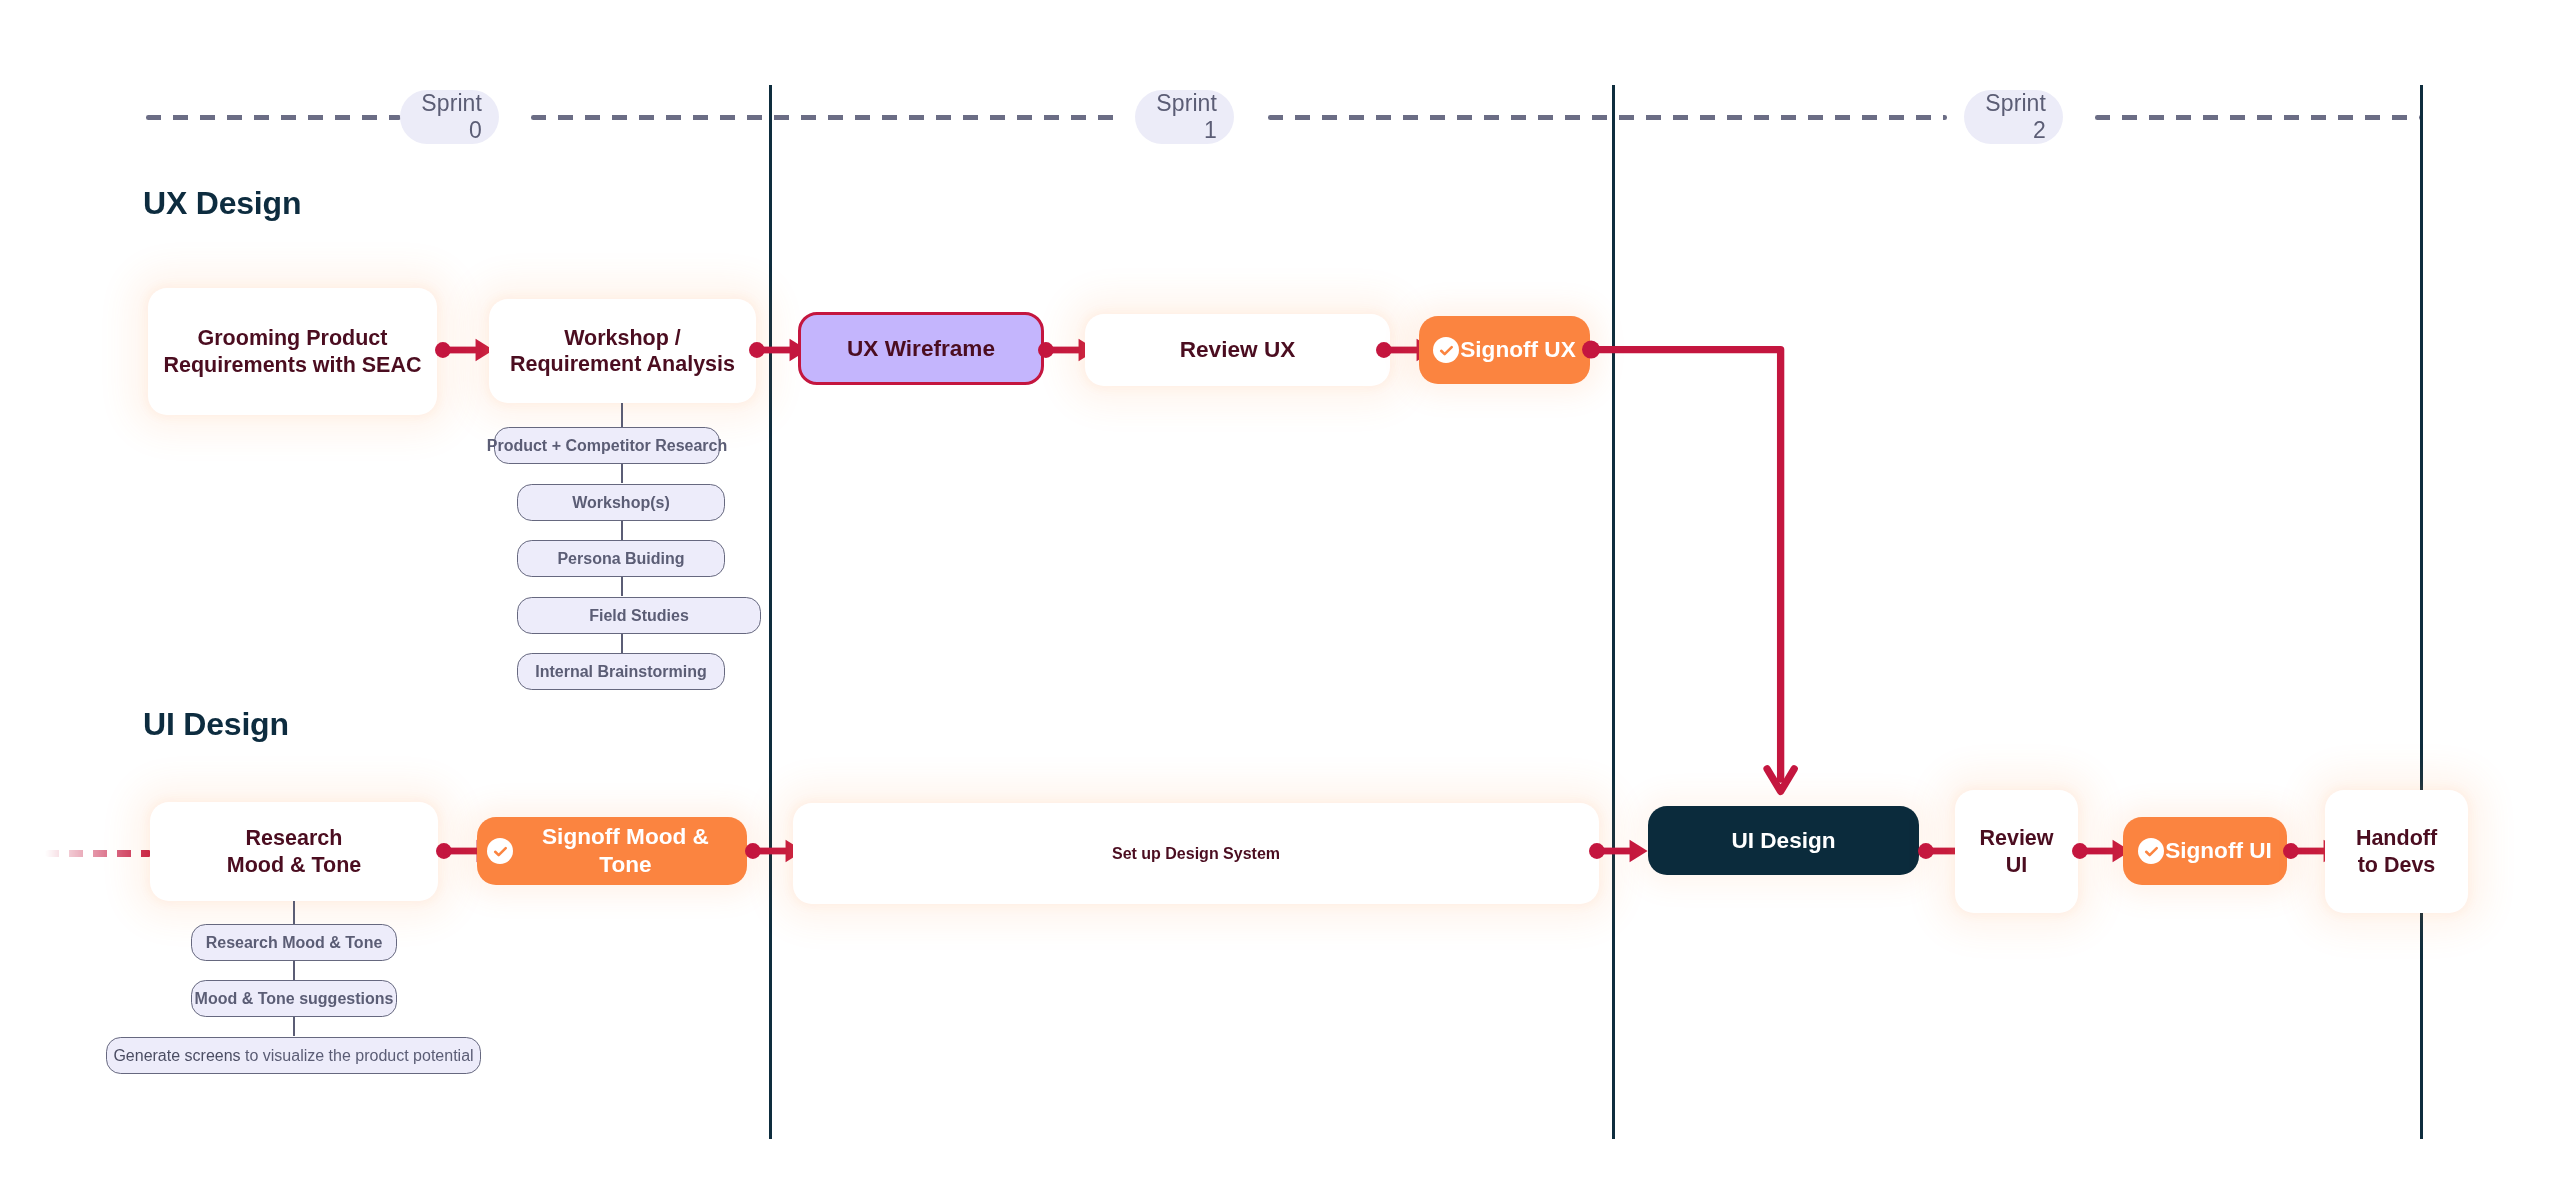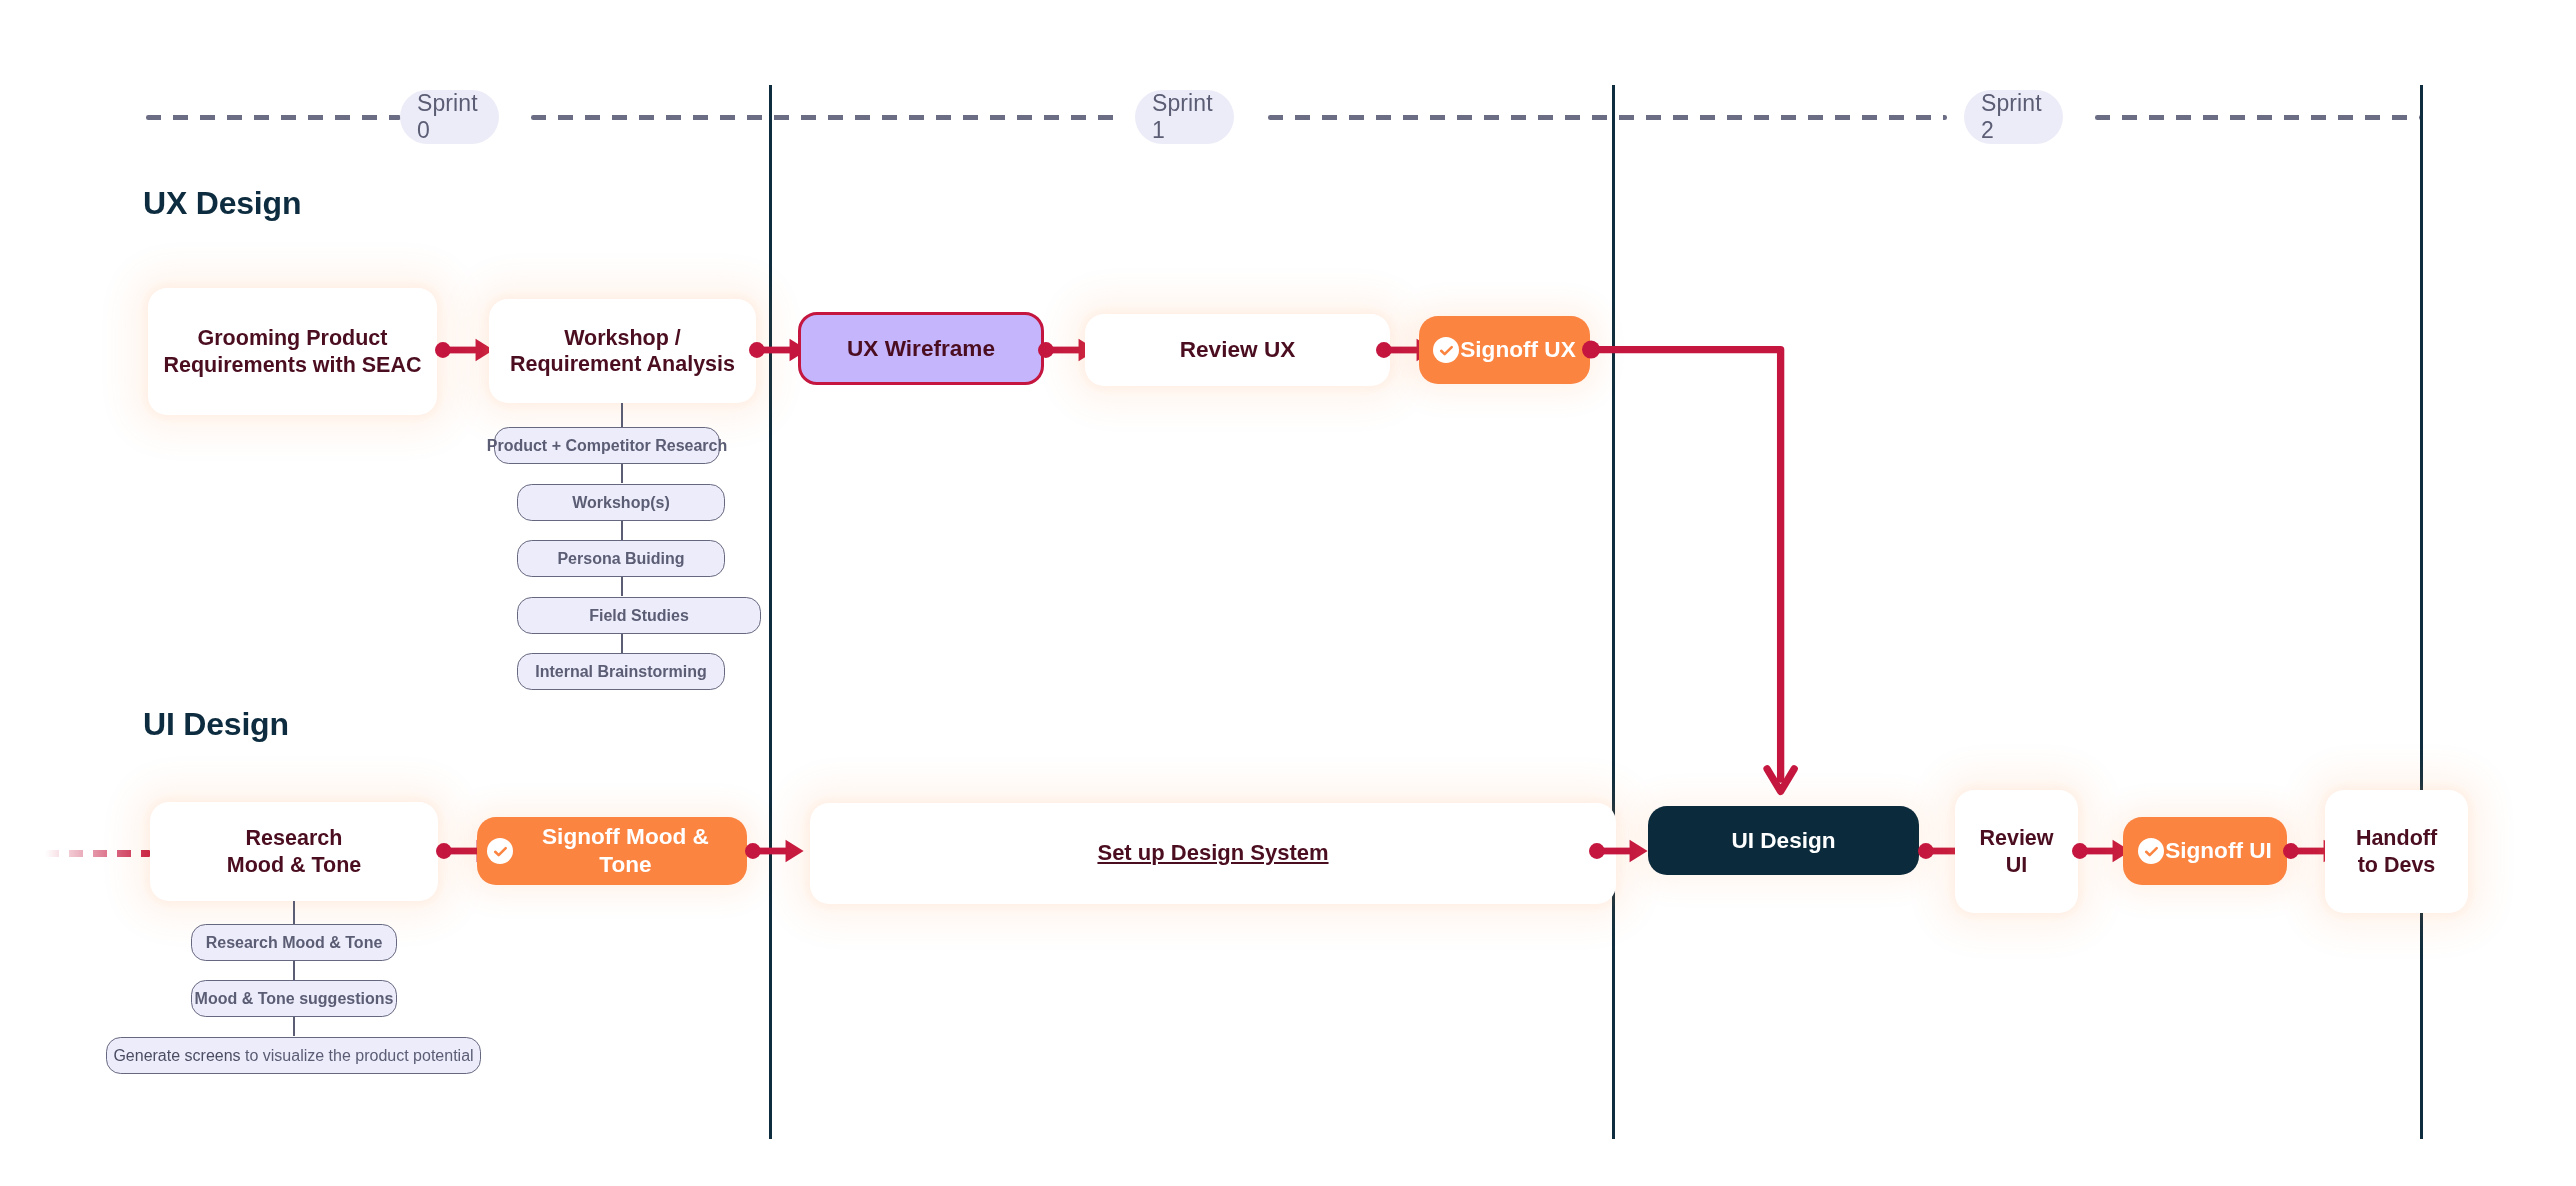--- a/index.html
+++ b/index.html
@@ -6,21 +6,21 @@
   html, body { width: 2576px; height: 1186px; }
   body {
     background: #ffffff;
     font-family: "Liberation Sans", sans-serif;
     position: relative;
     overflow: hidden;
   }
   #stage { position: absolute; inset: 0; width: 2576px; height: 1186px; }
 
   
-  .timeline { position: absolute; left: 0; top: 0; width: 2256px; height: 147px; }
+  .timeline { position: absolute; left: 0; top: 0; width: 2256px; height: 147px; text-align: right; }
   .dash-seg {
     position: absolute;
     top: 115px;
     height: 5.1px;
     background-image: repeating-linear-gradient(to right,
         #6b6d85 0px, #6b6d85 14.7px, rgba(0,0,0,0) 14.7px, rgba(0,0,0,0) 27px);
     border-radius: 2.3px;
   }
   .sprint-chip {
     position: absolute;
@@ -301,21 +301,21 @@
   </div>
 
   <div class="arrow" style="left:745px; top:835px;">
     <svg width="62" height="32" viewBox="0 0 110 56">
       <circle cx="14" cy="28" r="14" fill="#c4163f"></circle>
       <rect x="14" y="22" width="70" height="12" fill="#c4163f"></rect>
       <path d="M72 8 L104 28 L72 48 Z" fill="#c4163f"></path>
     </svg>
   </div>
 
-  <div class="card white" style="left:810px; top:803px; width:806px; height:101px; font-size:22px;text-decoration:underline;">
+  <div class="card white" style="left:793px; top:803px; width:806px; height:101px; font-size:16px;">
     <span class="lbl">Set up Design System</span>
   </div>
 
   <div class="arrow" style="left:1589px; top:835px;">
     <svg width="62" height="32" viewBox="0 0 110 56">
       <circle cx="14" cy="28" r="14" fill="#c4163f"></circle>
       <rect x="14" y="22" width="70" height="12" fill="#c4163f"></rect>
       <path d="M72 8 L104 28 L72 48 Z" fill="#c4163f"></path>
     </svg>
   </div>

